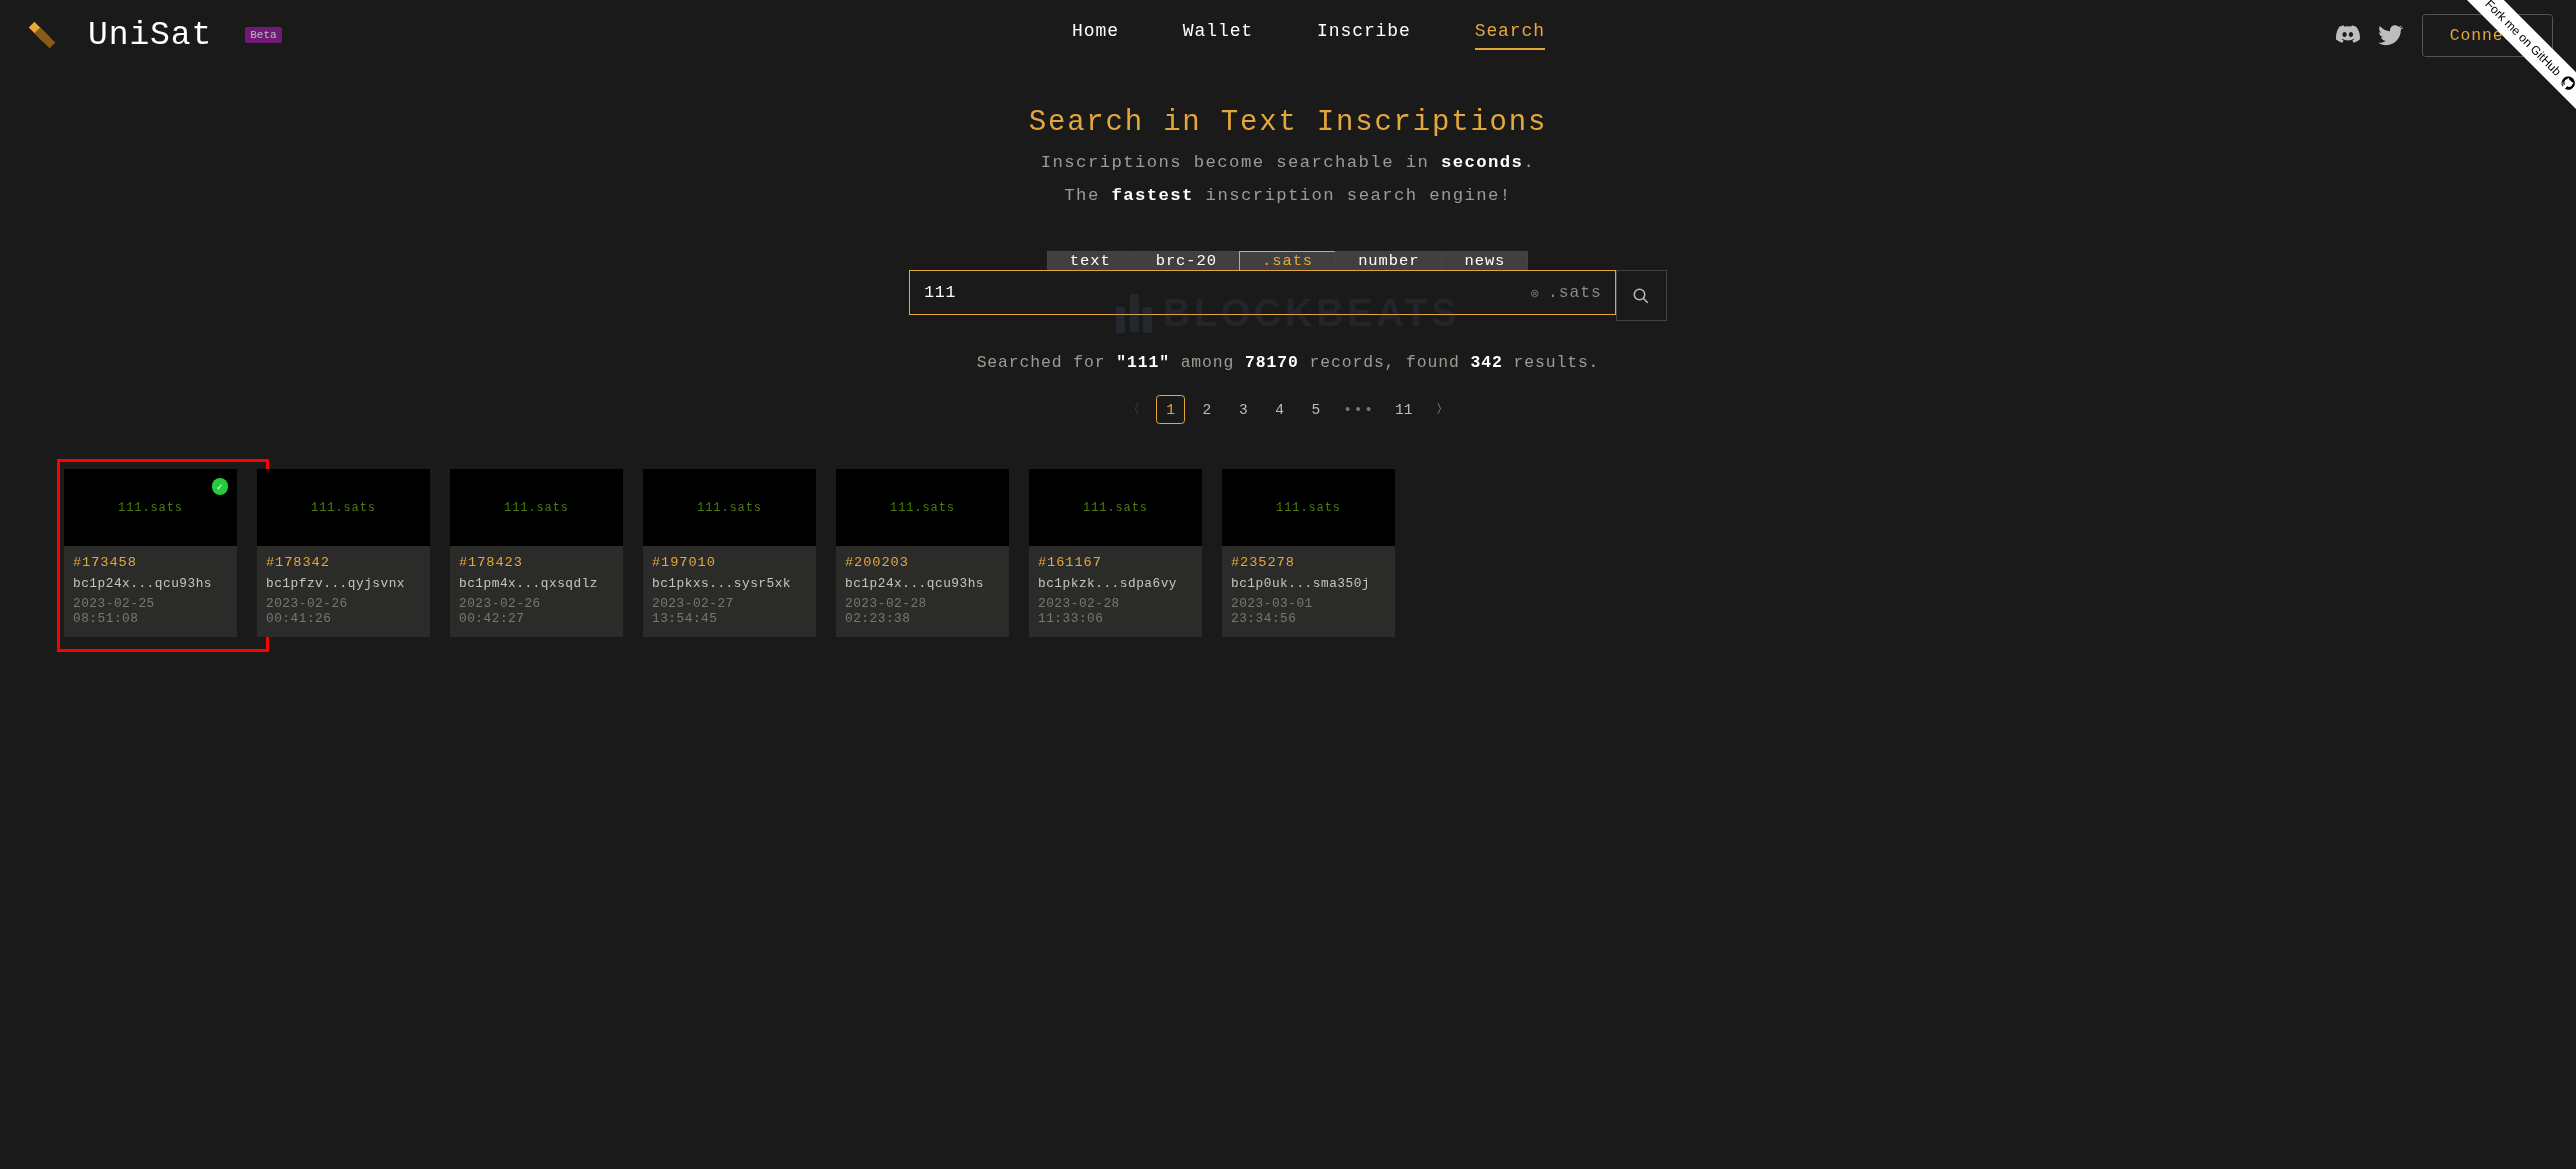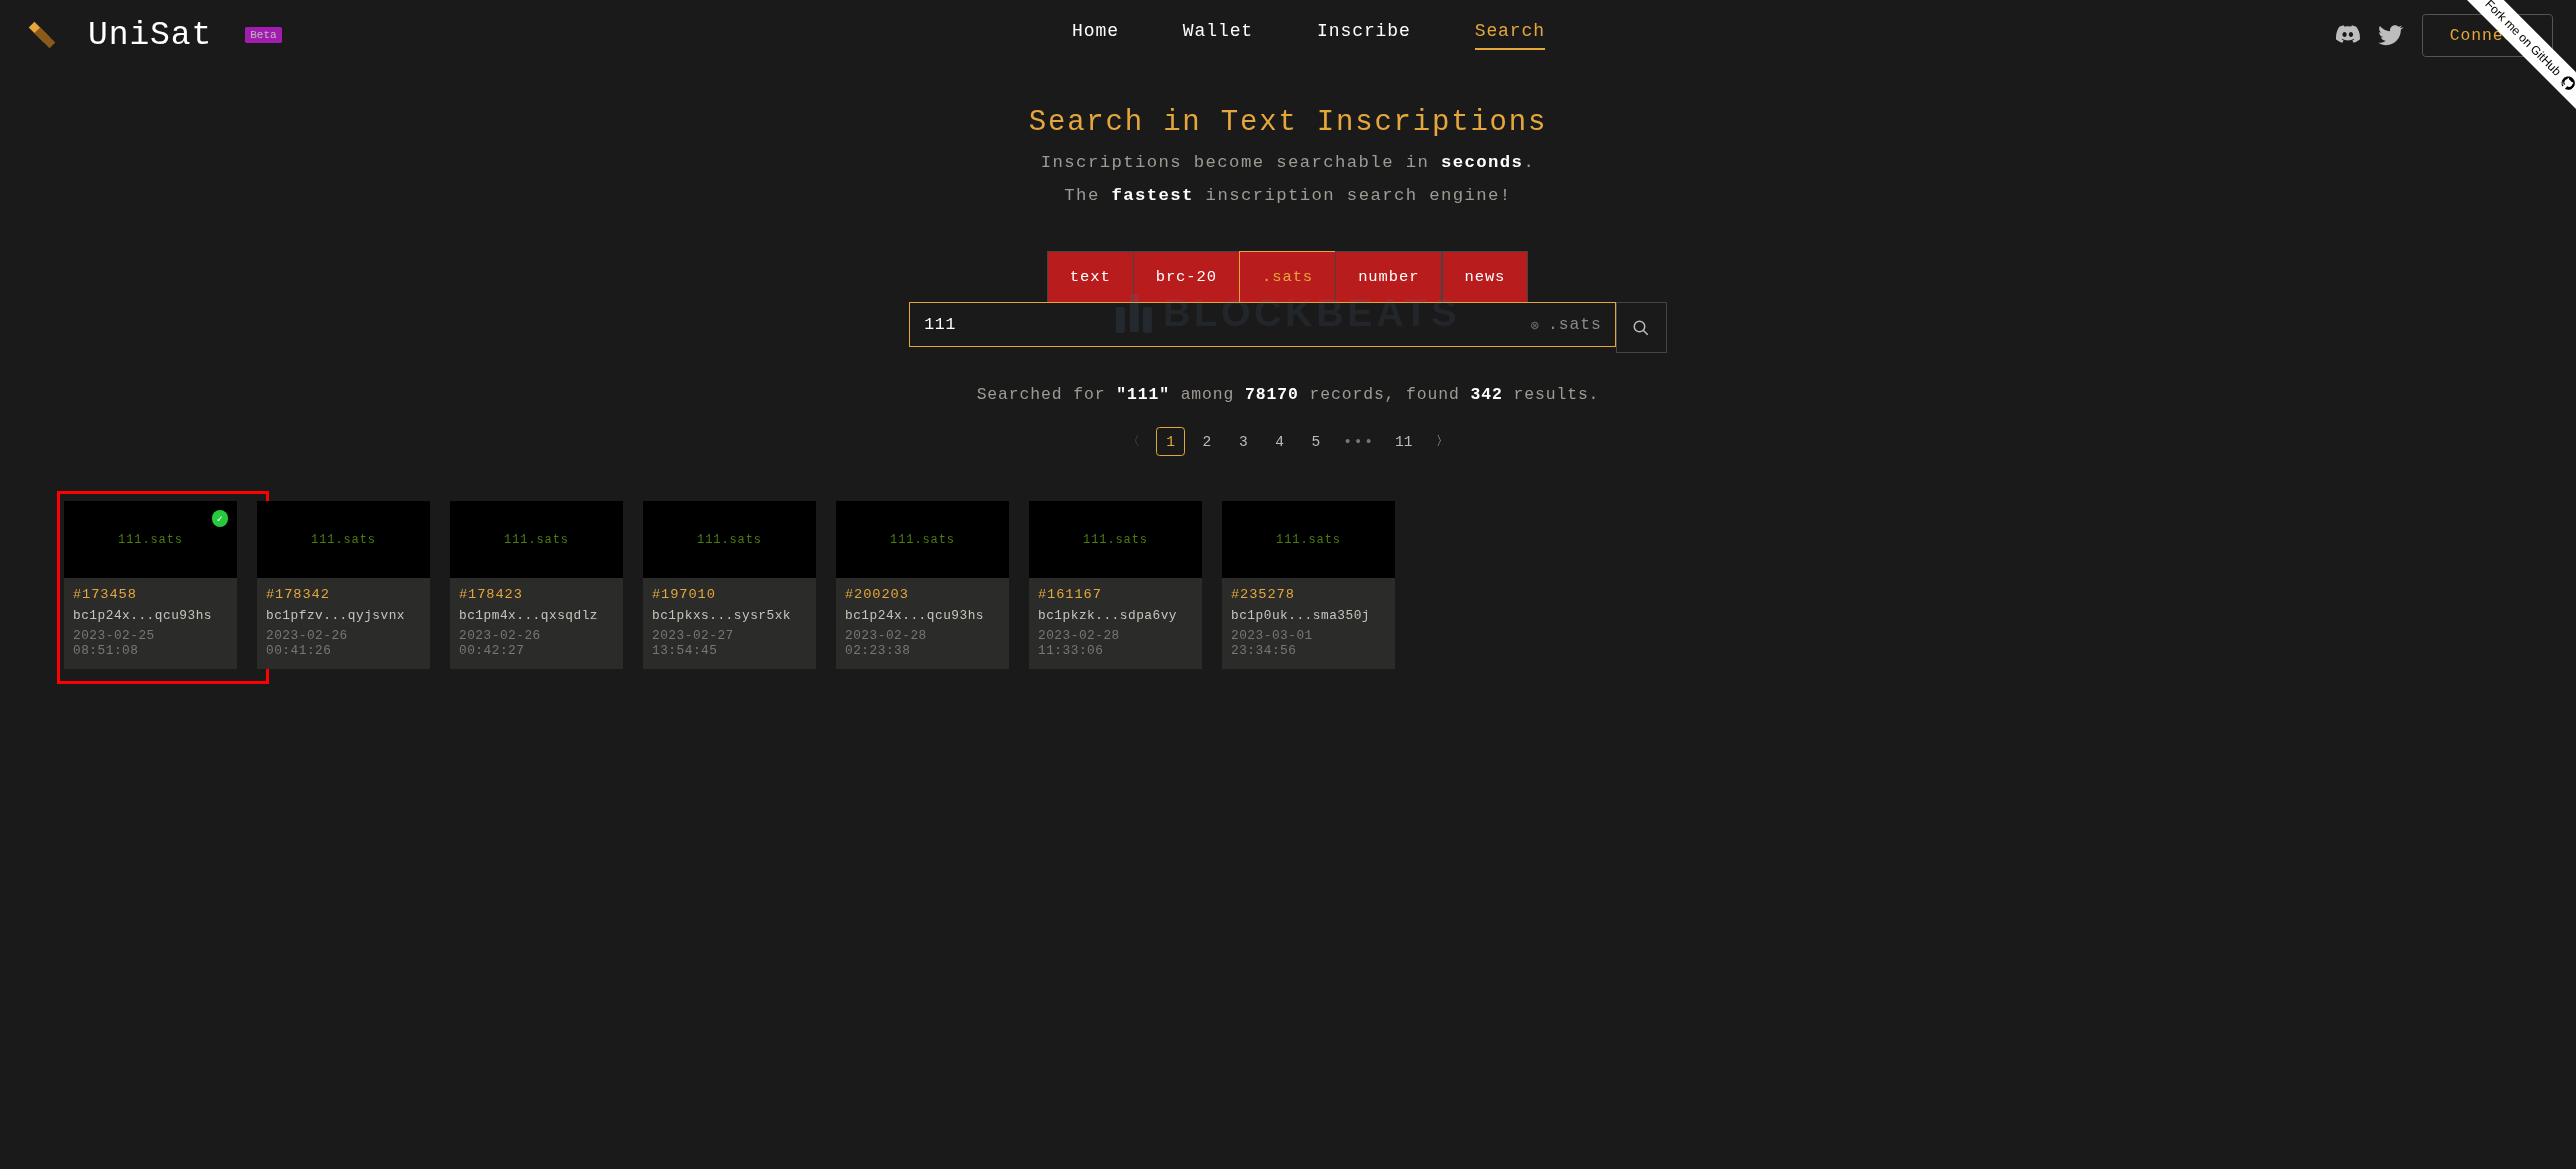--- a/index.html
+++ b/index.html
@@ -13,21 +13,21 @@
   }
   .header {
     display: flex;
     align-items: center;
     padding: 13.7px 23px;
     gap: 18px;
   }
   .logo-wrap { display: flex; align-items: center; gap: 27px; }
   .logo-icon { width: 38px; height: 38px; }
   .brand { color: #fff; font-size: 33px; font-weight: normal; letter-spacing: 0.9px; }
-  .badge { background: #a21caf; color: #bdbdbd; font-size: 11px; padding: 1.8px 5.5px; margin-left: 5.5px; border-radius: 1.8px; vertical-align: top; }
+  .badge { background: #701a75; color: #bdbdbd; font-size: 11px; padding: 1.8px 5.5px; margin-left: 5.5px; border-radius: 1.8px; vertical-align: top; }
   .nav { flex: 1; display: flex; justify-content: center; gap: 64px; }
   .nav a { color: #fff; text-decoration: none; font-size: 18px; padding-bottom: 7.3px; letter-spacing: 0.9px; }
   .nav a.active { color: #e5a73b; border-bottom: 2.7px solid #e5a73b; }
   .header-right { display: flex; align-items: center; gap: 18px; }
   .social-icon { width: 25.5px; height: 25.5px; fill: #bdbdbd; cursor: pointer; }
   .connect-btn {
     border: 0.9px solid #555; color: #e5a73b; background: transparent;
     padding: 11px 27px; font-family: inherit; font-size: 16.4px;
     cursor: pointer; border-radius: 3.6px; letter-spacing: 0.9px;
   }
@@ -41,22 +41,22 @@
     font-size: 12px; padding: 5.5px 0; transform: rotate(45deg);
     top: 32px; right: -50px; pointer-events: auto; cursor: pointer;
     display: flex; align-items: center; justify-content: center; gap: 5.5px;
   }
   .main { text-align: center; padding: 36px 18px 18px; }
   .title { color: #e5a73b; font-size: 29px; font-weight: normal; letter-spacing: 1.8px; }
   .sub { color: #9f9b94; font-size: 17.3px; letter-spacing: 1.4px; margin: 14px 0; }
   .sub b { color: #fff; font-weight: bold; }
   .tabs { display: flex; justify-content: center; margin-top: 46px; }
   .tab {
-    padding: 16px 22px; border: 0.9px solid #444; color: #fff;
-    font-family: inherit; font-size: 15.5px; background: #b91c1c;
+    padding: 0 22px; border: 0.9px solid #444; color: #fff;
+    font-family: inherit; font-size: 15.5px; background: #404040;
     cursor: pointer; margin-left: -0.9px; letter-spacing: 0.9px;
   }
   .tab.active { border-color: #e5a73b; color: #e5a73b; }
   .search-row { display: flex; justify-content: center; margin-top: -0.9px; }
   .search-box {
     display: flex; align-items: center; width: 707px;
     border: 0.9px solid #e5a73b; padding: 0 13.7px; height: 45px;
   }
   .search-input {
     flex: 1; background: transparent; border: none; outline: none;

